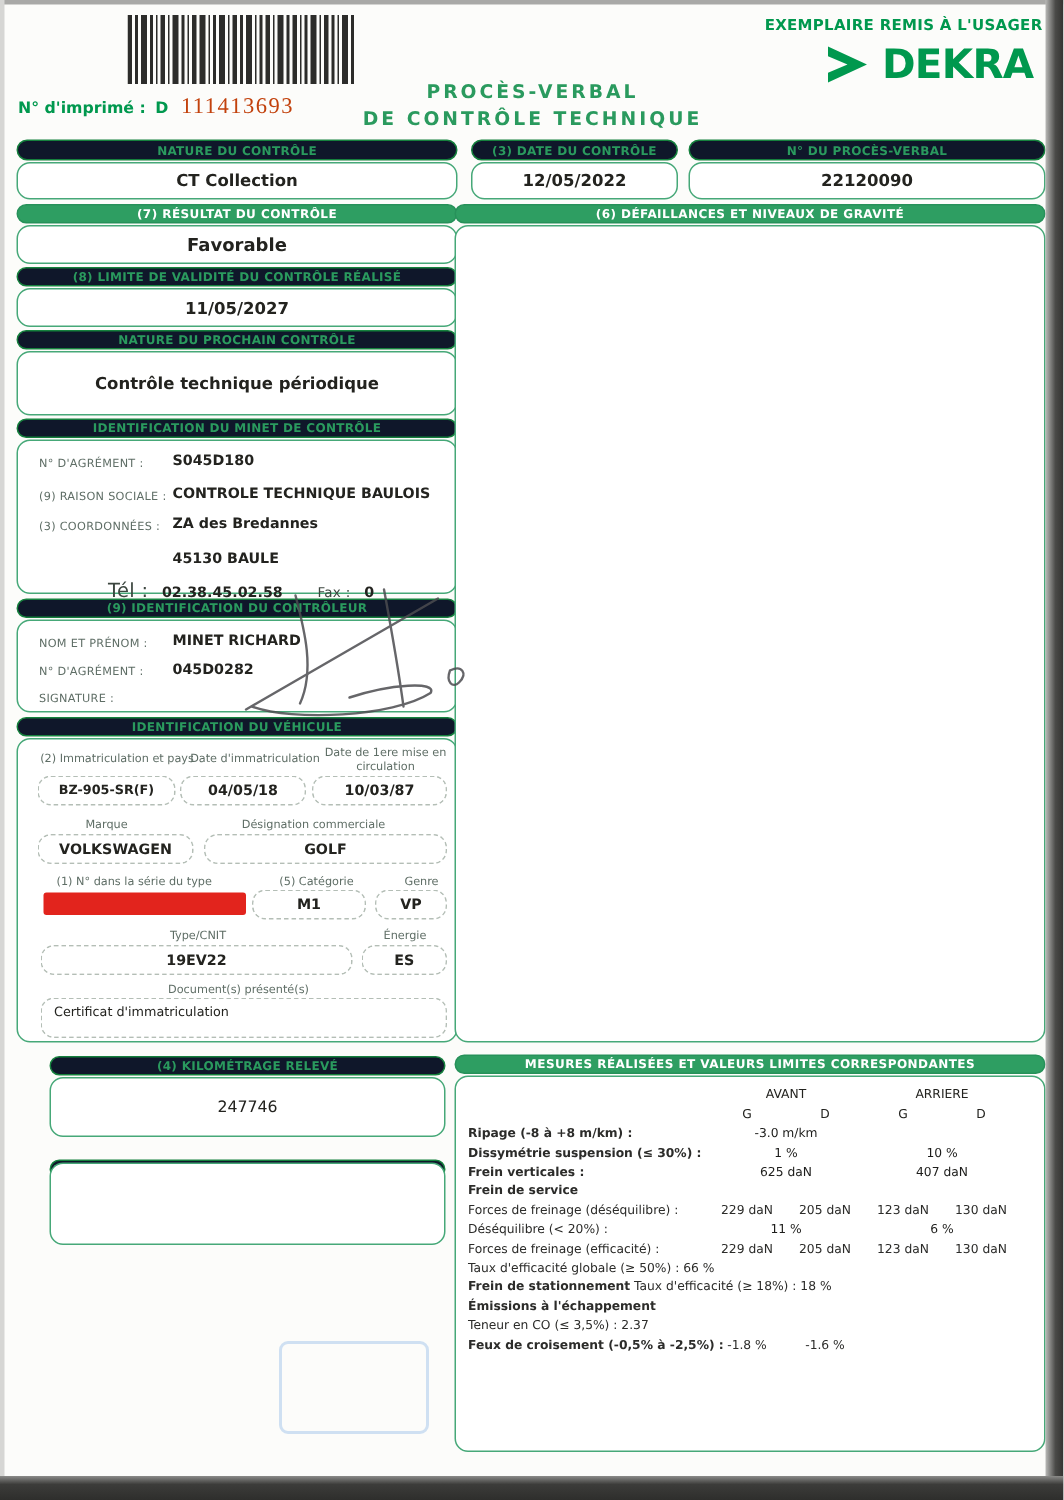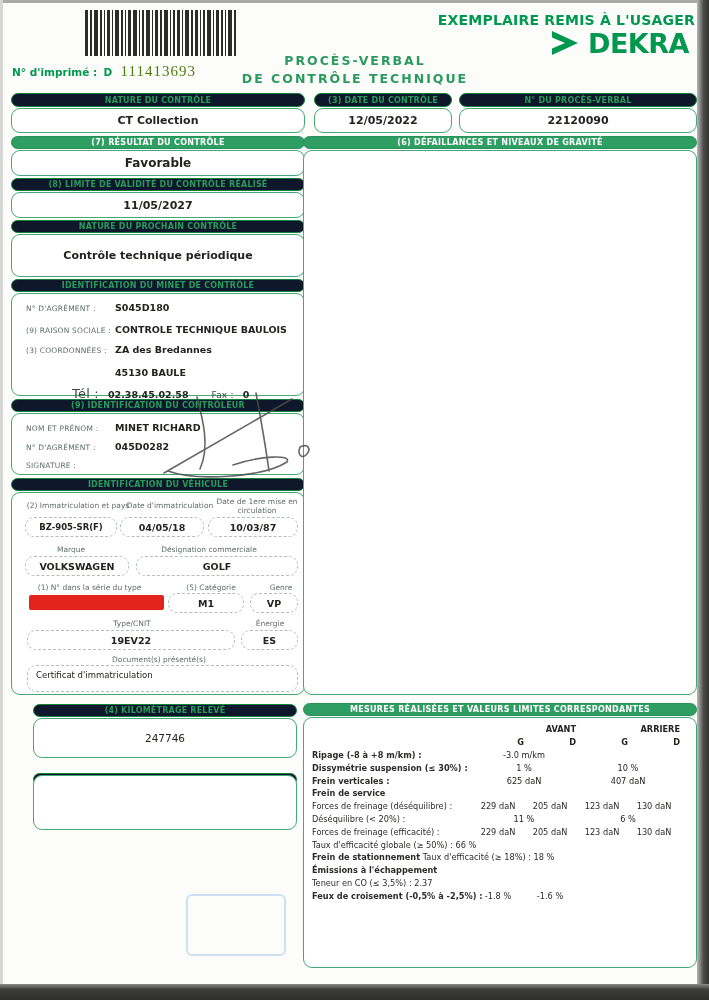--- a/index.html
+++ b/index.html
@@ -25,21 +25,21 @@
   .tinylabel{font-size:7.5px;color:#5f6e66;text-align:center;line-height:1.25;}
   .fieldpill{box-sizing:border-box;border:1px dashed #b4beb6;border-radius:9px;background:#fff;
              display:flex;align-items:center;justify-content:center;font-size:9.5px;font-weight:bold;color:#23231f;}
   .green-txt{color:#00984e;font-weight:bold;}
   
   .m-row{display:grid;grid-template-columns:160px 52px 52px 52px 52px;align-items:baseline;height:12.8px;}
   .m-label{font-size:8.2px;color:#2c2c2a;white-space:nowrap;}
   .m-cell{font-size:8.2px;color:#2c2c2a;text-align:center;}
   .m-span-av{grid-column:2/4;font-size:8.2px;text-align:center;}
   .m-span-ar{grid-column:4/6;font-size:8.2px;text-align:center;}
-  .m-ghead{font-size:8.2px;font-weight:bold;text-align:right;color:#23231f;}
+  .m-ghead{font-size:8.2px;font-weight:normal;text-align:center;color:#23231f;}
   .redact{background:#e2241d;border-radius:2px;}
   .stamp{box-sizing:border-box;border:2px solid #cfe0f2;border-radius:6px;}
 </style>
 </head>
 <body>
 
 <div class="page">
 
   <svg class="abs" style="left:85px;top:10px;" width="152" height="46" viewBox="0 0 152 46">
     <g fill="#2c2c2a">
@@ -74,33 +74,33 @@
         <rect x="122" width="4" height="46"></rect>
         <rect x="128" width="1" height="46"></rect>
       <rect x="131" width="3" height="46"></rect>
         <rect x="136" width="2" height="46"></rect>
         <rect x="140" width="1" height="46"></rect>
       <rect x="143" width="4" height="46"></rect>
         <rect x="149" width="2" height="46"></rect>
     </g>
   </svg>
 
-  <div class="abs green-txt" style="left:395px;top:12px;width:300px;text-align:right;font-size:14px;letter-spacing:.2px;">EXEMPLAIRE REMIS À L'USAGER</div>
+  <div class="abs green-txt" style="left:395px;top:12px;width:300px;text-align:right;font-size:10px;letter-spacing:.2px;">EXEMPLAIRE REMIS À L'USAGER</div>
 
   <div class="abs" style="left:548px;top:26px;display:flex;align-items:center;gap:6px;">
     <svg width="34" height="34" viewBox="0 0 34 34">
       <path d="M4 5 L30 17 L4 29 L4 22.5 L17 17 L4 11.5 Z" fill="#00984e"></path>
     </svg>
     <span style="font-size:27px;font-weight:bold;color:#00984e;letter-spacing:-.5px;">DEKRA</span>
   </div>
 
   <div class="abs" style="left:12px;top:63px;font-size:10.5px;">
     <span class="green-txt">N° d'imprimé :</span>
     <span class="green-txt" style="margin-left:3px;">D</span>
-    <span style="font-family:'Liberation Serif','DejaVu Serif',serif;font-size:15px;color:#4d7c0f;letter-spacing:1px;margin-left:5px;">111413693</span>
+    <span style="font-family:'Liberation Serif','DejaVu Serif',serif;font-size:15px;color:#c2410c;letter-spacing:1px;margin-left:5px;">111413693</span>
   </div>
 
   <div class="abs" style="left:235px;top:53px;width:240px;text-align:center;color:#2a9a5e;font-weight:bold;">
     <div style="font-size:12.5px;letter-spacing:2px;">PROCÈS-VERBAL</div>
     <div style="font-size:12.5px;letter-spacing:2px;margin-top:3px;">DE CONTRÔLE TECHNIQUE</div>
   </div>
 
   <div class="abs pill" style="left:11px;top:93px;width:294px;height:14px;">NATURE DU CONTRÔLE</div>
   <div class="abs vbox center-val" style="left:11px;top:108px;width:294px;height:25px;">CT Collection</div>
 

